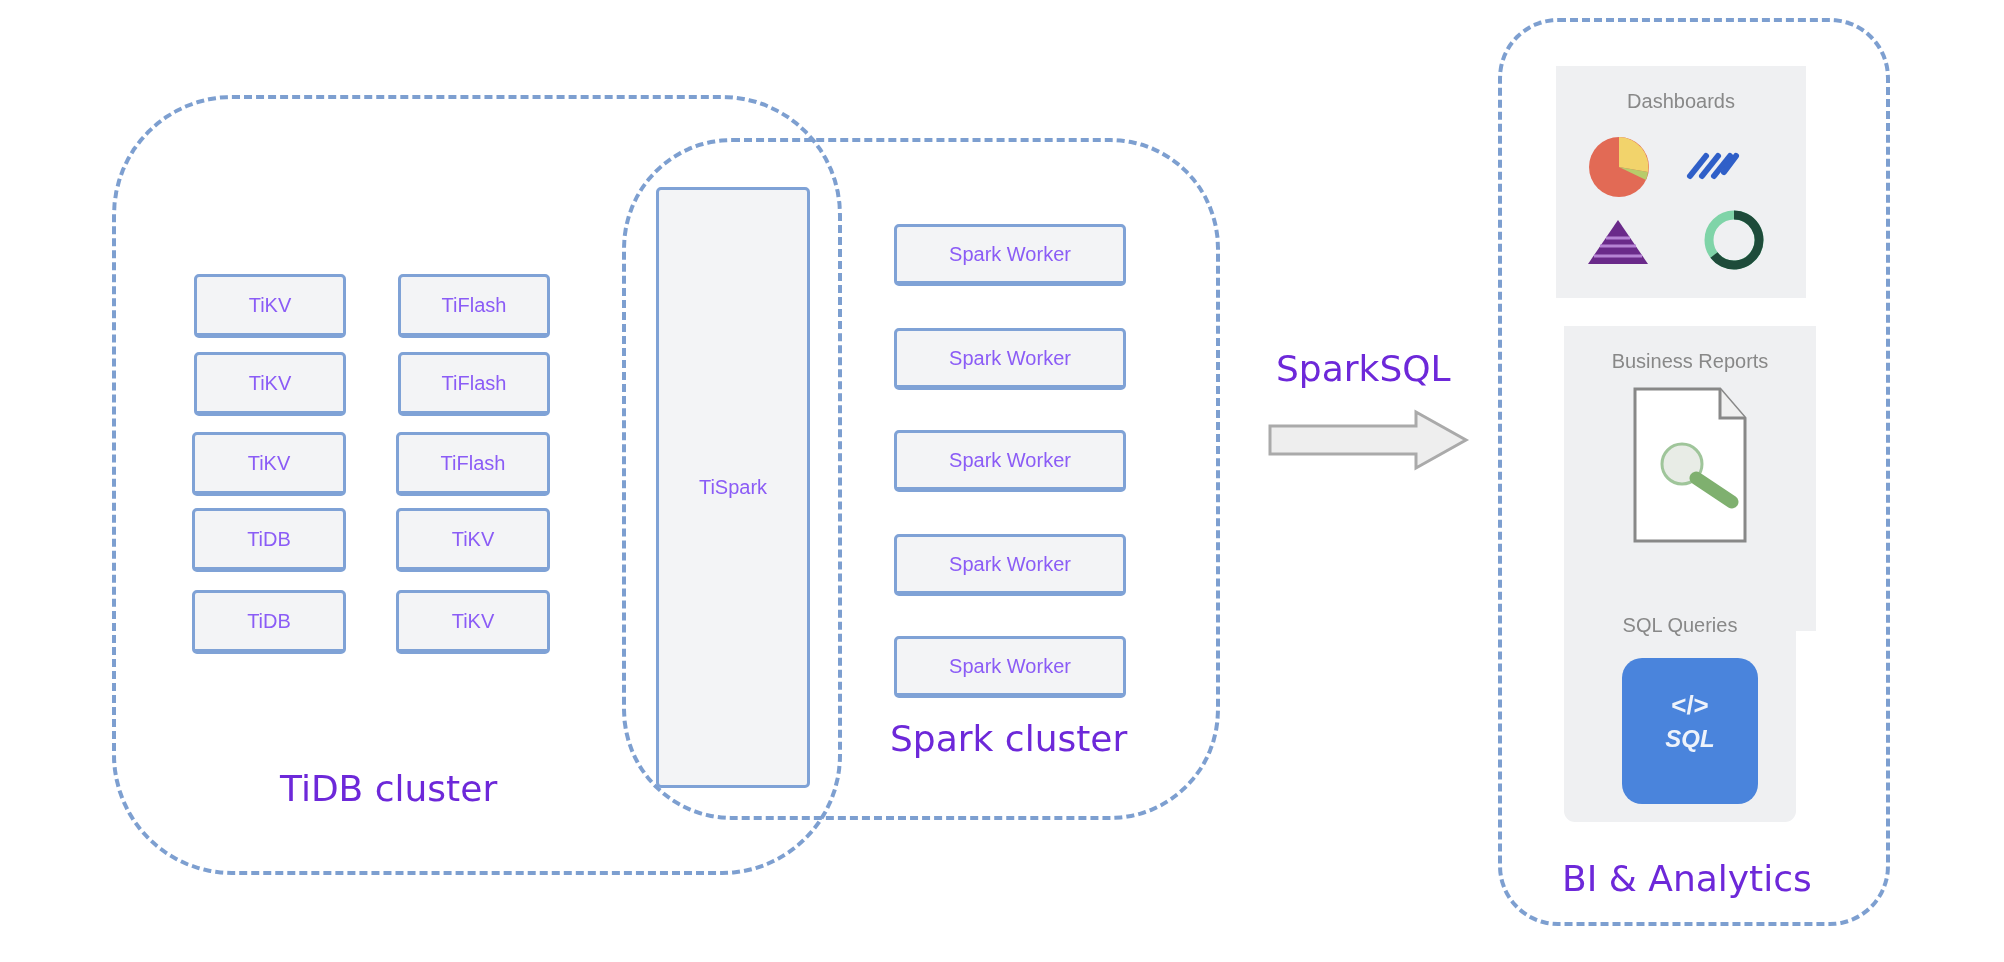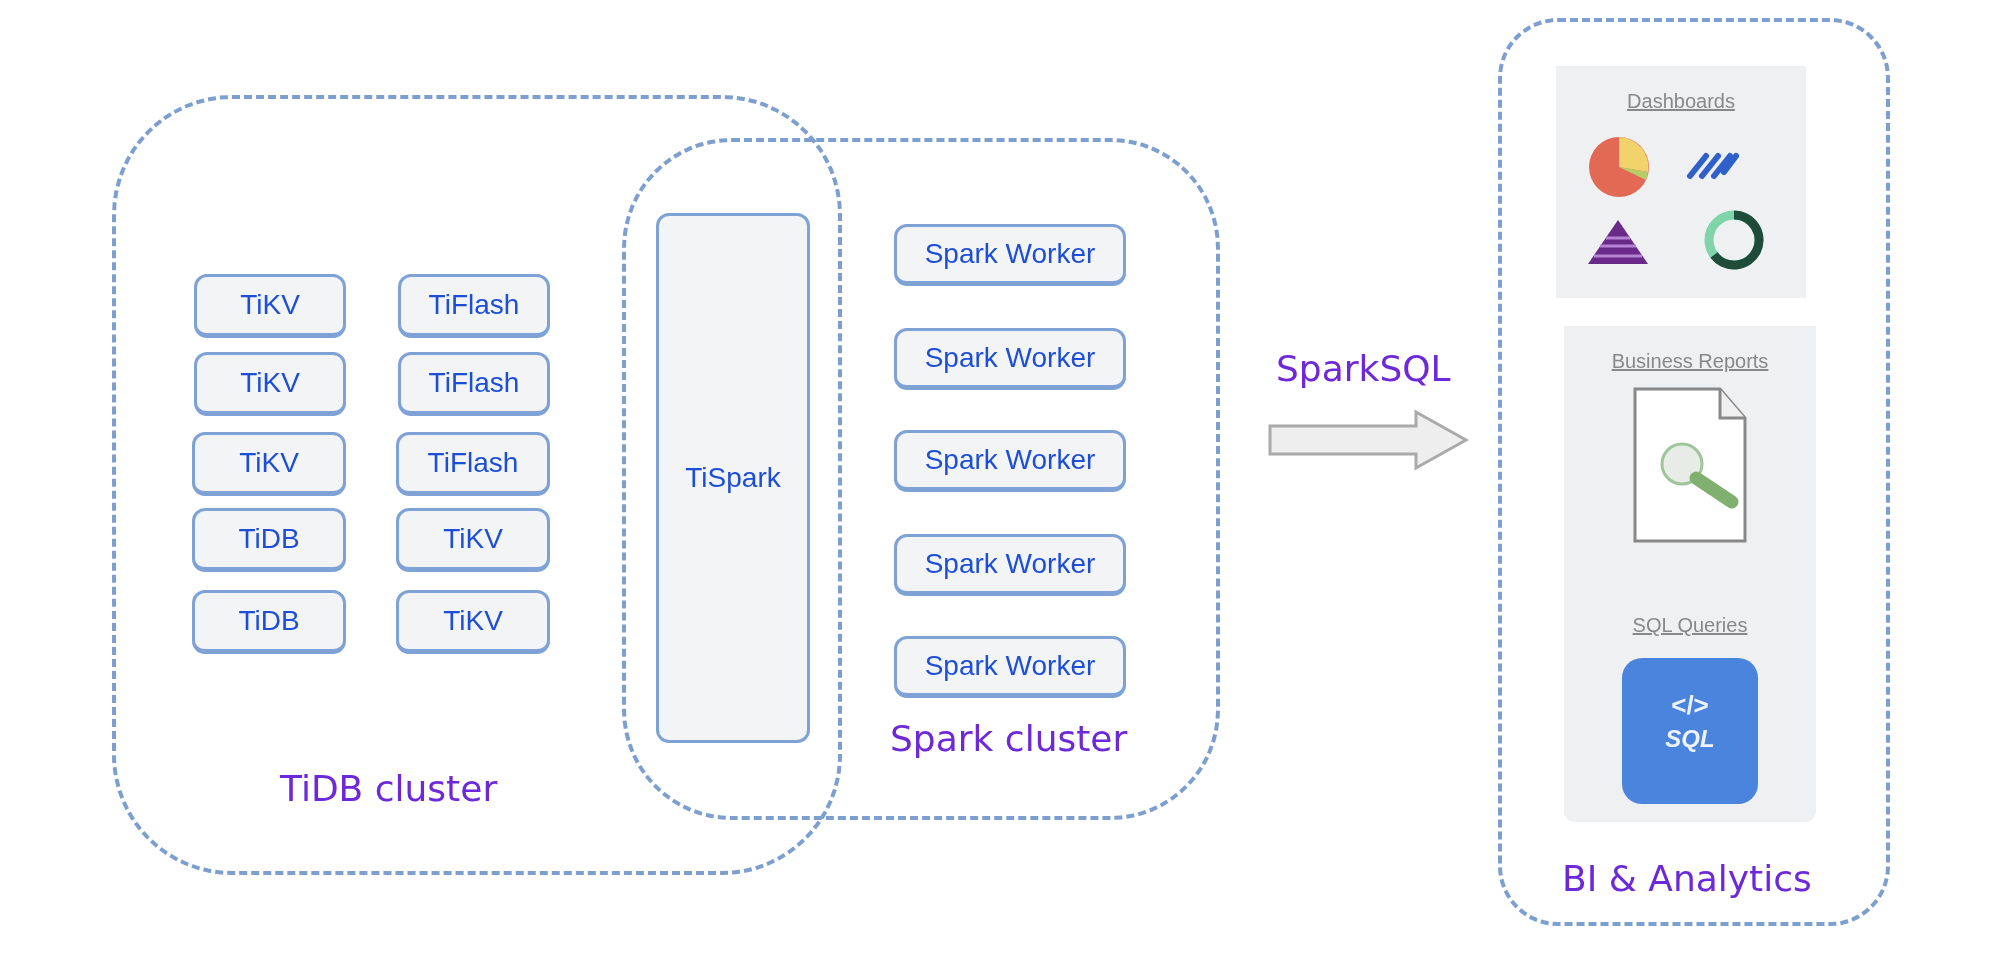--- a/index.html
+++ b/index.html
@@ -1,25 +1,25 @@
 <!DOCTYPE html>
 <html><head>
 <meta charset="utf-8">
 <style>
   html, body { margin: 0; padding: 0; background: #ffffff; }
   body { width: 2004px; height: 962px; position: relative; overflow: hidden;
          font-family: "Liberation Sans", sans-serif; }
   .abs { position: absolute; }
   .dash-region { position: absolute; border: 4px dashed #7d9fd0; box-sizing: border-box; }
   .node { position: absolute; box-sizing: border-box; background: #f3f4f6;
-          border: 3px solid #7fa2d6; border-bottom-width: 5px; border-radius: 13px;
-          color: #1d4ed8; font-size: 28px; display: flex; align-items: center; justify-content: center; }
+          border: 3px solid #7fa2d6; border-bottom-width: 5px; border-radius: 5px;
+          color: #8b5cf6; font-size: 20px; display: flex; align-items: center; justify-content: center; }
   .cluster-label { position: absolute; color: #6d28d9; font-family: "DejaVu Sans", sans-serif; font-size: 36px; }
   .panel { position: absolute; background: #eff0f2; }
-  .panel-title { position: absolute; left: 0; right: 0; text-align: center; color: #888; font-size: 20px; text-decoration: underline; }
+  .panel-title { position: absolute; left: 0; right: 0; text-align: center; color: #888; font-size: 20px; }
 </style>
 </head>
 <body>
 
 <div class="dash-region" style="left:112px; top:95px; width:730px; height:780px; border-radius:120px;"></div>
 <div class="dash-region" style="left:622px; top:138px; width:598px; height:682px; border-radius:110px;"></div>
 <div class="dash-region" style="left:1498px; top:18px; width:392px; height:908px; border-radius:60px;"></div>
 
 <div>
   <div class="node" style="left:194px; top:274px; width:152px; height:64px;">
@@ -49,21 +49,21 @@
       <span>TiFlash</span>
     </div>
   <div class="node" style="left:396px; top:508px; width:154px; height:64px;">
       <span>TiKV</span>
     </div>
   <div class="node" style="left:396px; top:590px; width:154px; height:64px;">
       <span>TiKV</span>
     </div>
 </div>
 
-<div class="node" style="left:656px; top:213px; width:154px; height:530px; border-bottom-width:3px;">
+<div class="node" style="left:656px; top:187px; width:154px; height:601px; border-bottom-width:3px;">
   <span>TiSpark</span>
 </div>
 
 <div>
   <div class="node" style="left:894px; top:224px; width:232px; height:62px;">
       <span>Spark Worker</span>
     </div>
   <div class="node" style="left:894px; top:328px; width:232px; height:62px;">
       <span>Spark Worker</span>
     </div>
@@ -114,21 +114,21 @@
 <div class="panel" style="left:1564px; top:326px; width:252px; height:305px;">
   <div class="panel-title" style="top:24px;">Business Reports</div>
   <svg class="abs" style="left:68px; top:60px;" width="116" height="158" viewBox="0 0 116 158">
     <path d="M3 3 H88 L113 32 V155 H3 Z" fill="#ffffff" stroke="#888" stroke-width="3"></path>
     <path d="M88 3 V32 H113" fill="#f0f0f0" stroke="#888" stroke-width="3"></path>
     <circle cx="50" cy="78" r="20" fill="#e8ece6" stroke="#9fc59a" stroke-width="3"></circle>
     <line x1="64" y1="92" x2="100" y2="116" stroke="#7fb06f" stroke-width="13" stroke-linecap="round"></line>
   </svg>
 </div>
 
-<div class="panel" style="left:1564px; top:590px; width:252px; height:232px;border-radius:11px;">
+<div class="panel" style="left:1564px; top:590px; width:232px; height:232px;border-radius:11px;">
   <div class="panel-title" style="top:24px;">SQL Queries</div>
   <div class="abs" style="left:58px; top:68px; width:136px; height:146px; background:#4a84dc; border-radius:20px; color:#eef3fb; text-align:center; font-weight:bold;">
     <div style="margin-top:32px; font-size:26px;">&lt;/&gt;</div>
     <div style="margin-top:4px; font-size:24px;font-style:italic;">SQL</div>
   </div>
 </div>
 
 <div class="cluster-label" style="left:1562px; top:858px;">BI &amp; Analytics</div>
 
 </body></html>

